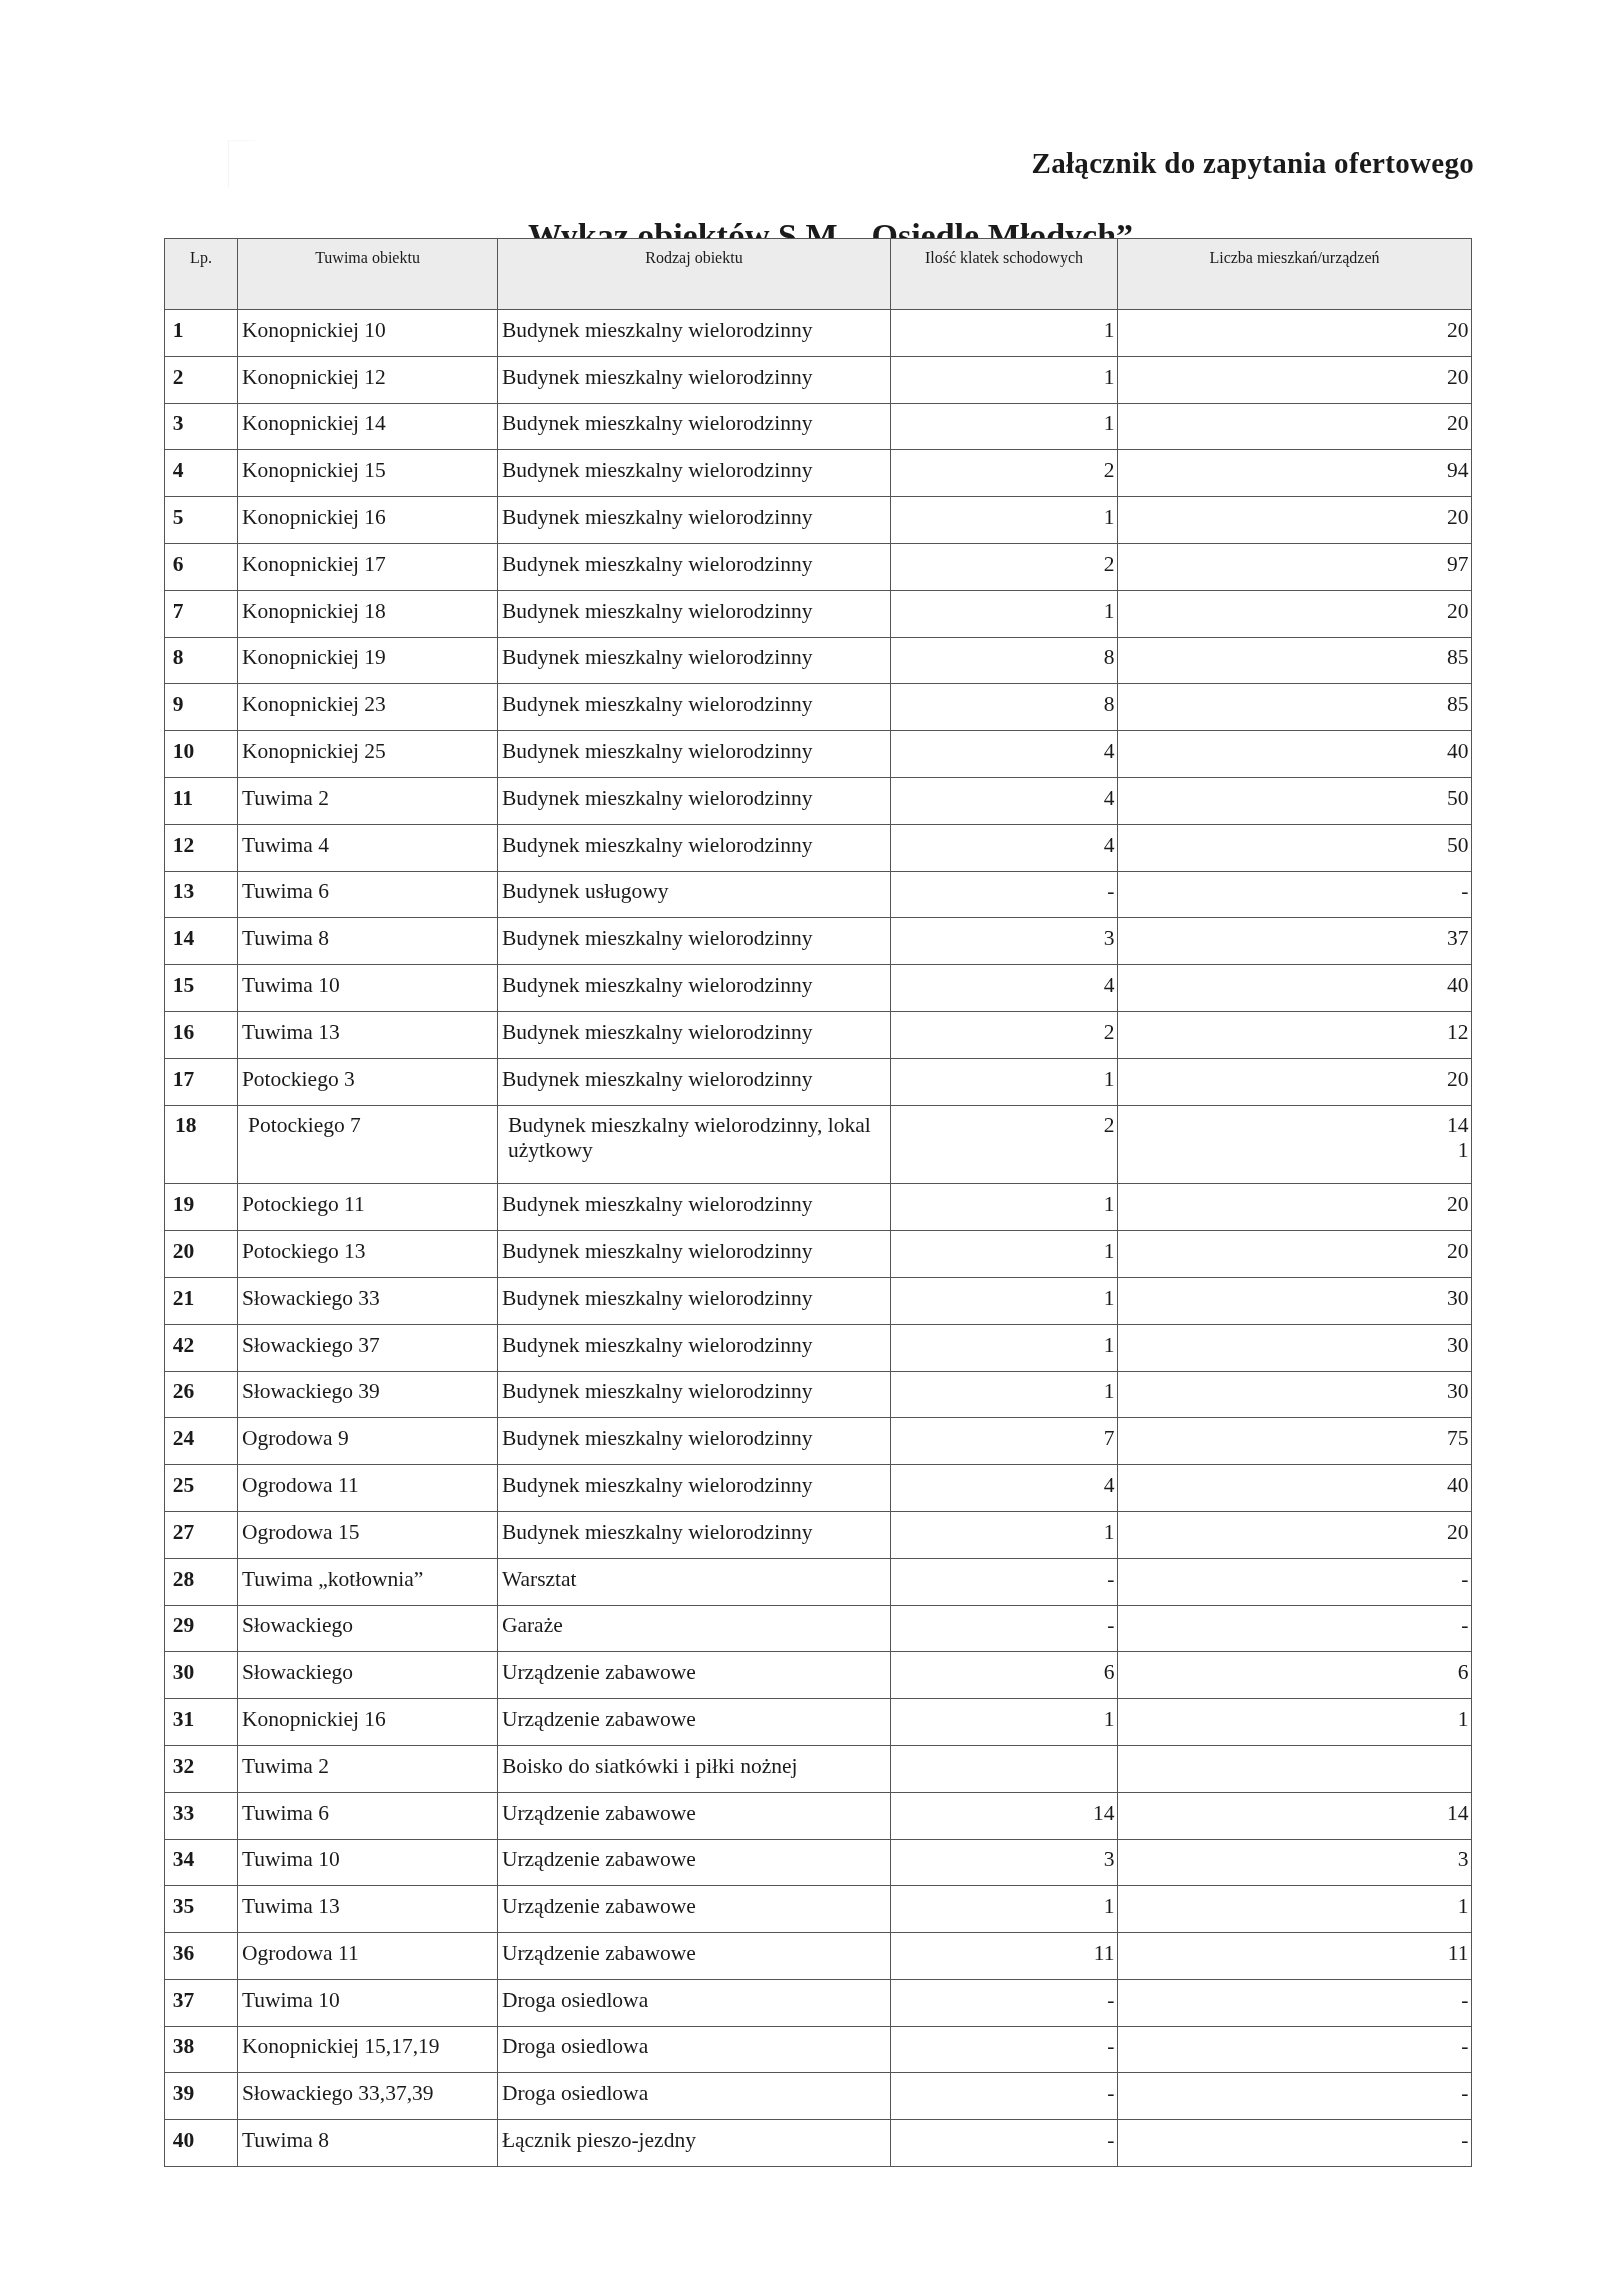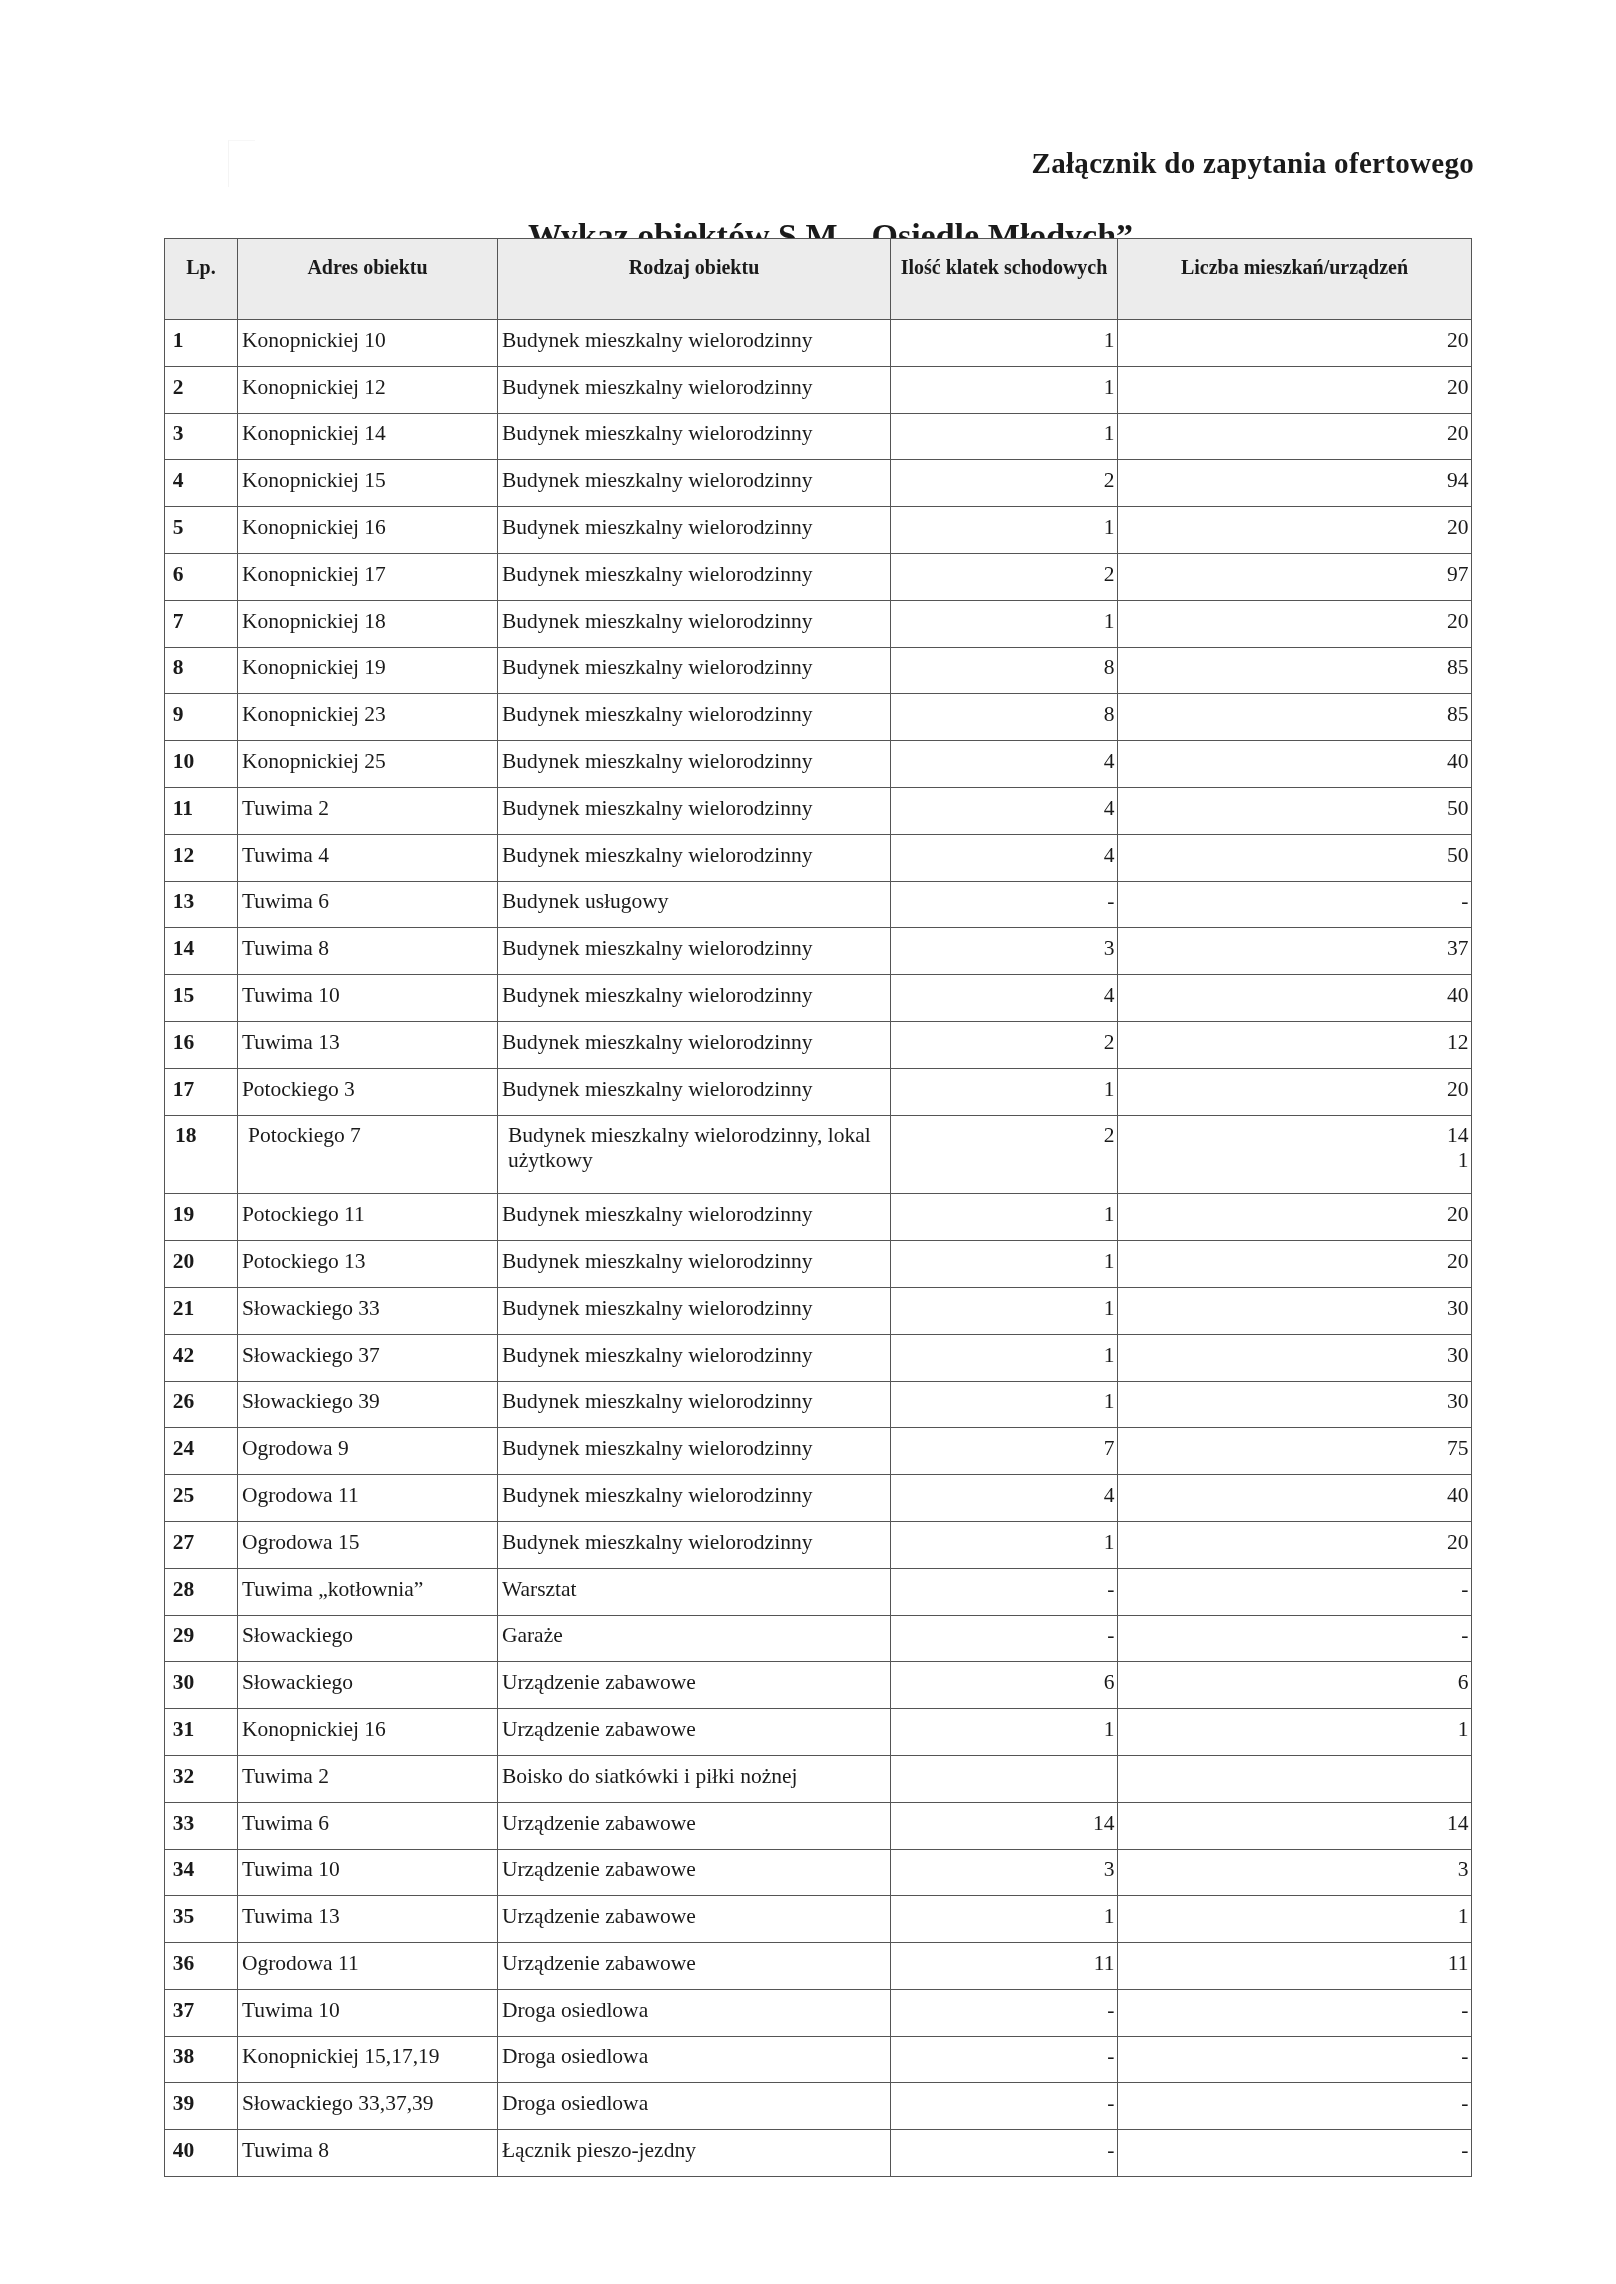--- a/index.html
+++ b/index.html
@@ -47,25 +47,25 @@
   table.objects td {
     border: 1.3px solid #555555;
     padding: 0 3.9px;
     font-size: 21.5px;
     line-height: 25px;
     vertical-align: top;
   }
   table.objects th {
     height: 64px;
     background: #ececec;
-    font-weight: bold;
+    font-weight: normal;
     text-align: center;
     vertical-align: top;
-    padding-top: 16px;
-    font-size: 20px;
+    padding-top: 6px;
+    font-size: 16px;
   }
   table.objects td {
     height: 38px;
     padding-top: 7.8px;
     padding-bottom: 0;
   }
   table.objects tr.tall td {
     height: 70px;
     padding-left: 10px;
   }
@@ -108,21 +108,21 @@
   <colgroup>
     <col class="c-lp">
       <col class="c-addr">
       <col class="c-type">
       <col class="c-cnt">
       <col class="c-flats">
   </colgroup>
   <thead>
     <tr>
       <th>Lp.</th>
-      <th>Adres obiektu</th>
+      <th>Tuwima obiektu</th>
       <th>Rodzaj obiektu</th>
       <th>Ilość klatek schodowych</th>
       <th>Liczba mieszkań/urządzeń</th>
     </tr>
   </thead>
   <tbody id="rows">
       <tr>
         <td class="lp">1</td>
         <td>Konopnickiej 10</td>
         <td>Budynek mieszkalny wielorodzinny</td>

